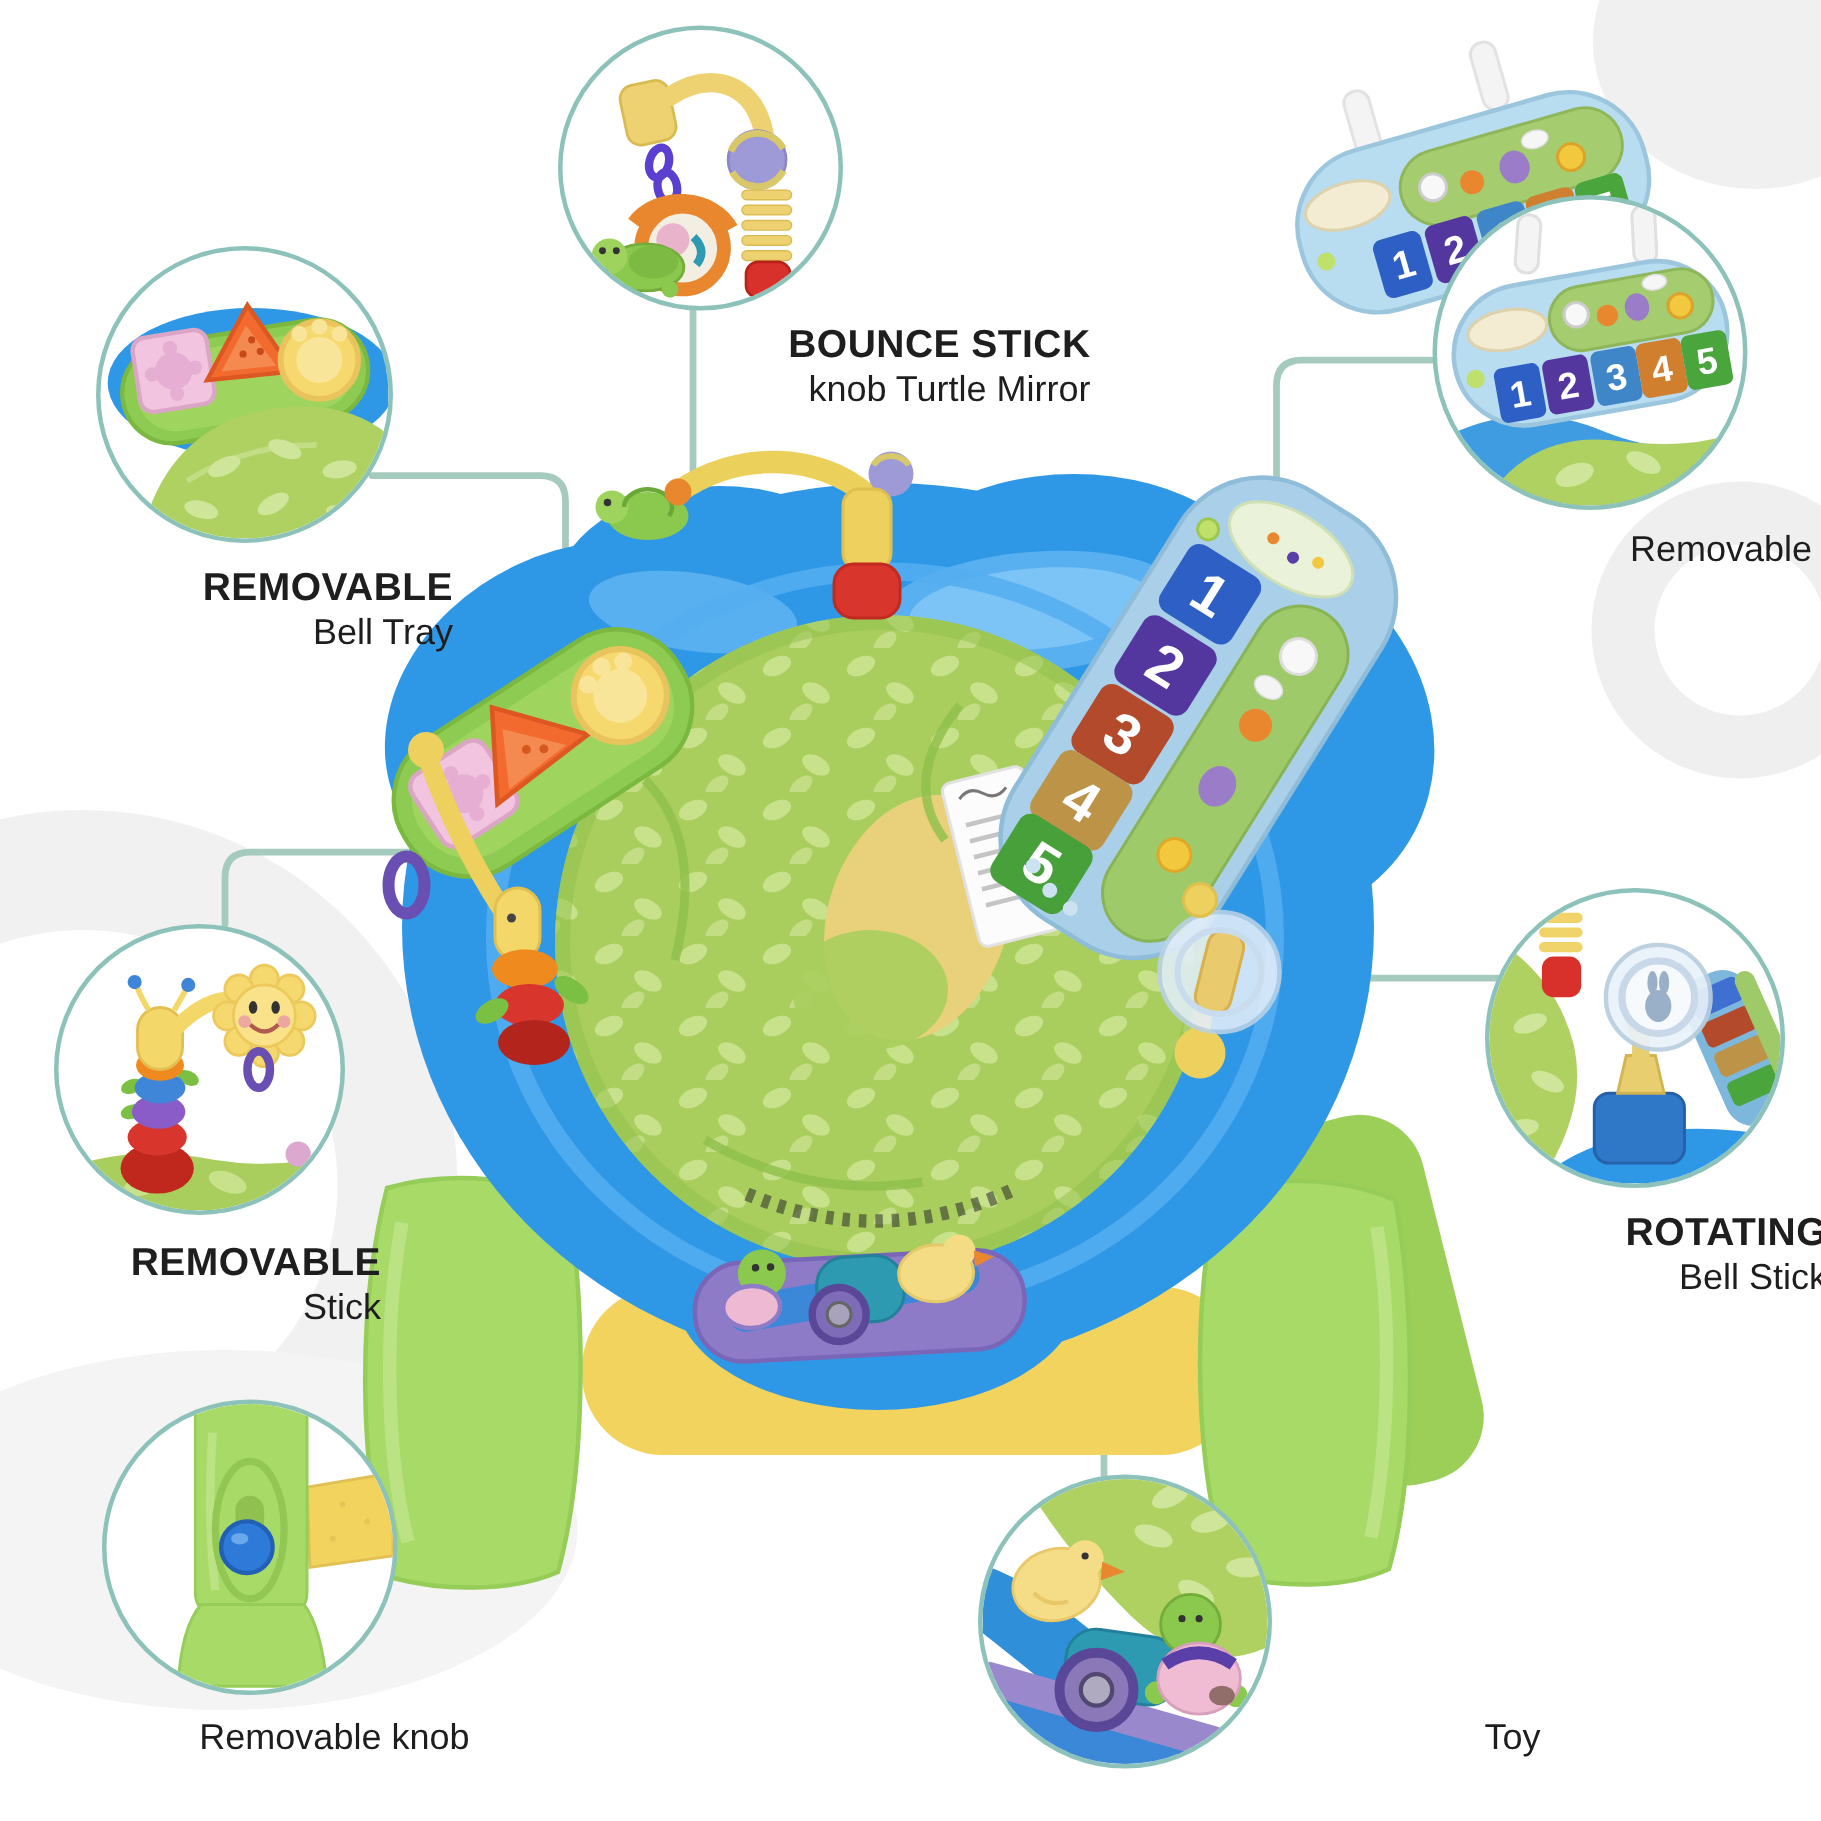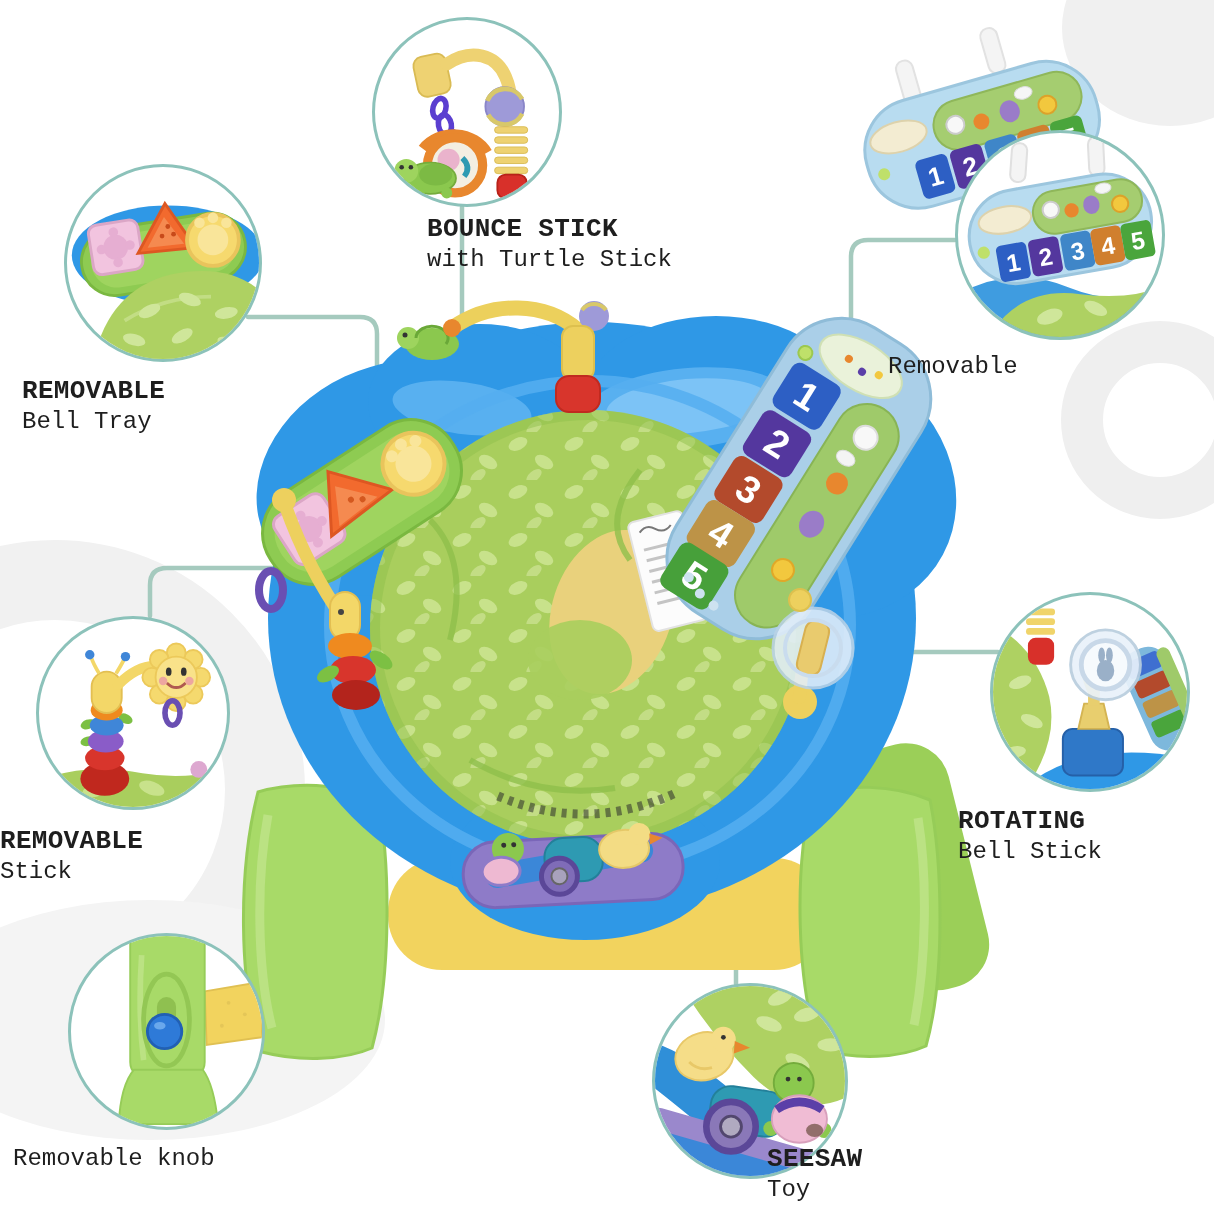--- a/index.html
+++ b/index.html
@@ -3,21 +3,21 @@
 <meta charset="utf-8">
 <style>
   html,body{margin:0;padding:0;}
   body{width:1214px;height:1214px;position:relative;background:#fff;overflow:hidden;
        font-family:"Liberation Sans","DejaVu Sans",sans-serif;color:#1e1e1e;}
   .stage{position:absolute;inset:0;}
   .bgsvg{position:absolute;left:0;top:0;}
   .callout{position:absolute;border-radius:50%;background:#fff;border:3px solid #8cc2ba;
            overflow:hidden;box-sizing:border-box;}
   .callout svg{position:absolute;left:0;top:0;width:100%;height:100%;display:block;}
-  .label{position:absolute;text-align:left;font-family:Liberation Mono, monospace;}
+  .label{position:absolute;text-align:right;}
   .label .t{font-size:26px;font-weight:700;letter-spacing:.3px;line-height:31px;}
   .label .s{font-size:24px;font-weight:400;line-height:30px;}
   .knum{fill:#fff;font-weight:700;text-anchor:middle;
         font-family:"Liberation Sans","DejaVu Sans",sans-serif;}
 </style>
 </head>
 <body>
 
 <div class="stage">
 
@@ -466,21 +466,21 @@
           <circle cx="178" cy="152" r="8" fill="#8bc84e"></circle>
       <ellipse cx="152" cy="140" rx="29" ry="25" fill="#f0bcd4" stroke="#d8a0bc" stroke-width="2"></ellipse>
       <path d="M128,130 Q152,114 176,130" stroke="#5b3fa8" stroke-width="9" fill="none"></path>
       <ellipse cx="168" cy="152" rx="9" ry="7" fill="#7a5a50" opacity=".8"></ellipse>
     </g>
   </svg>
 </div>
 
 <div class="label" style="left:427px;top:214px;width:300px">
   <div class="t">BOUNCE STICK</div>
-  <div class="s">with Turtle Stick</div>
+  <div class="s">knob Turtle Mirror</div>
 </div>
 
 <div class="label" style="left:888px;top:352px;width:320px">
   <div class="s">Removable</div>
 </div>
 
 <div class="label" style="left:22px;top:376px;width:280px">
   <div class="t">REMOVABLE</div>
   <div class="s">Bell Tray</div>
 </div>
@@ -493,17 +493,16 @@
 <div class="label" style="left:958px;top:806px;width:260px">
   <div class="t">ROTATING</div>
   <div class="s">Bell Stick</div>
 </div>
 
 <div class="label" style="left:13px;top:1144px;width:300px">
   <div class="s">Removable knob</div>
 </div>
 
 <div class="label" style="left:767px;top:1144px;width:260px">
-  <div class="t">SEESAW</div>
   <div class="s">Toy</div>
 </div>
 
 </div>
 
 </body></html>

